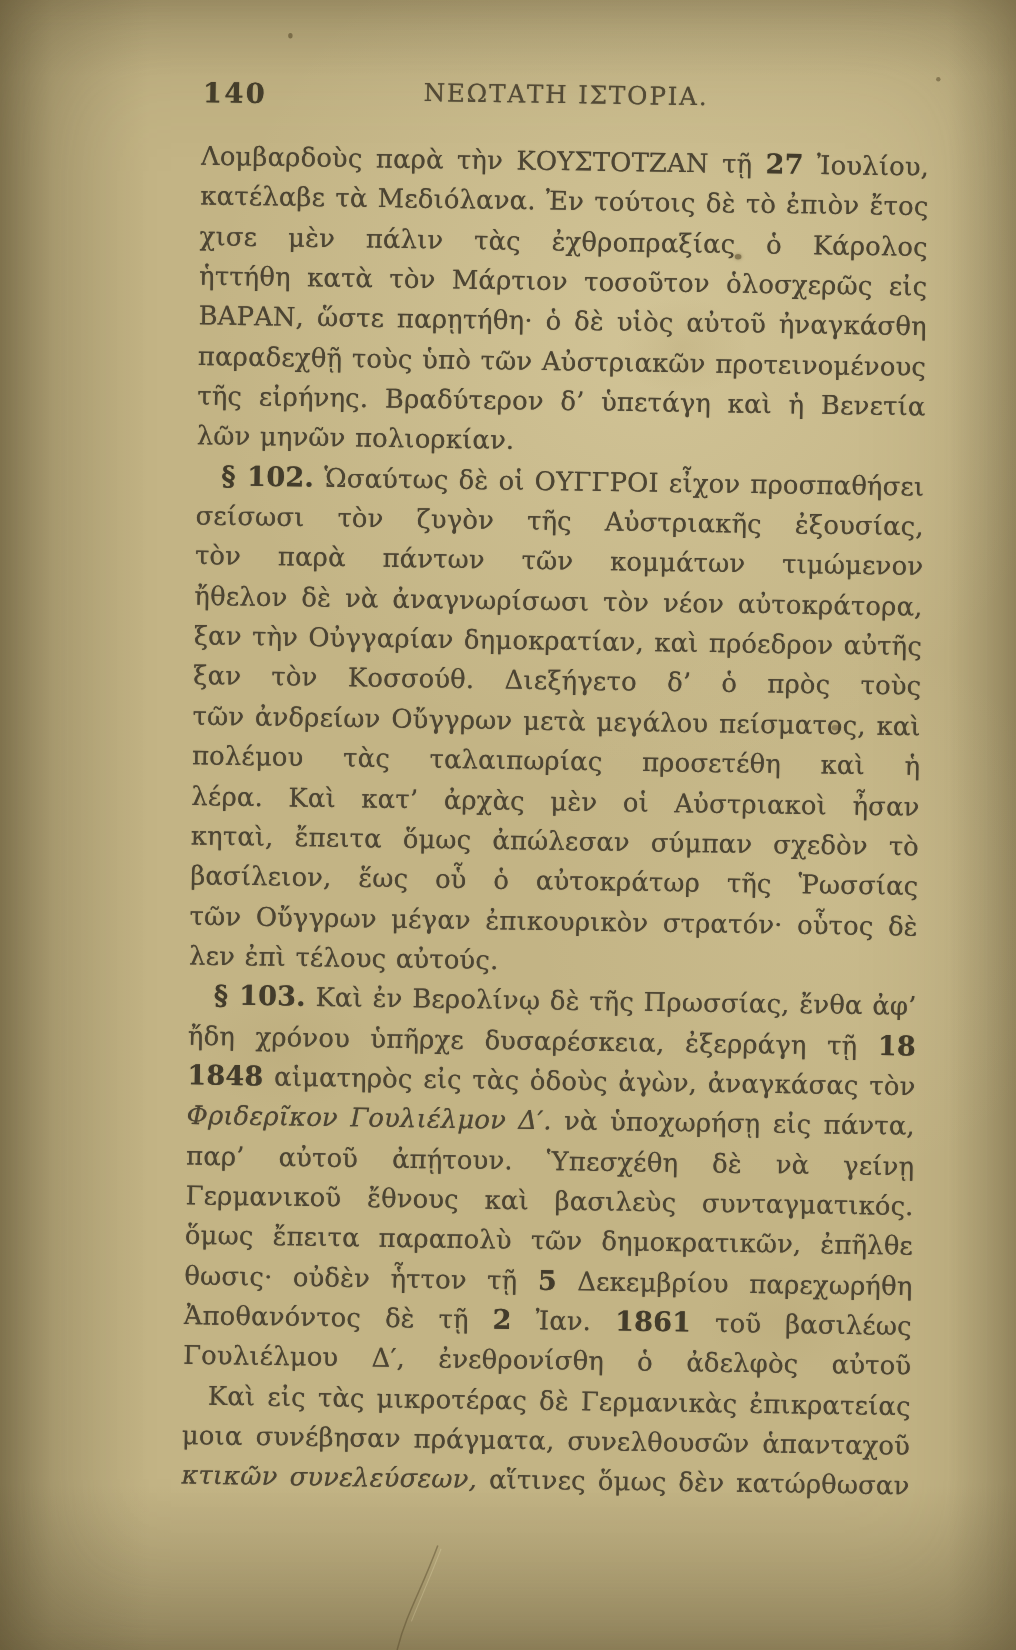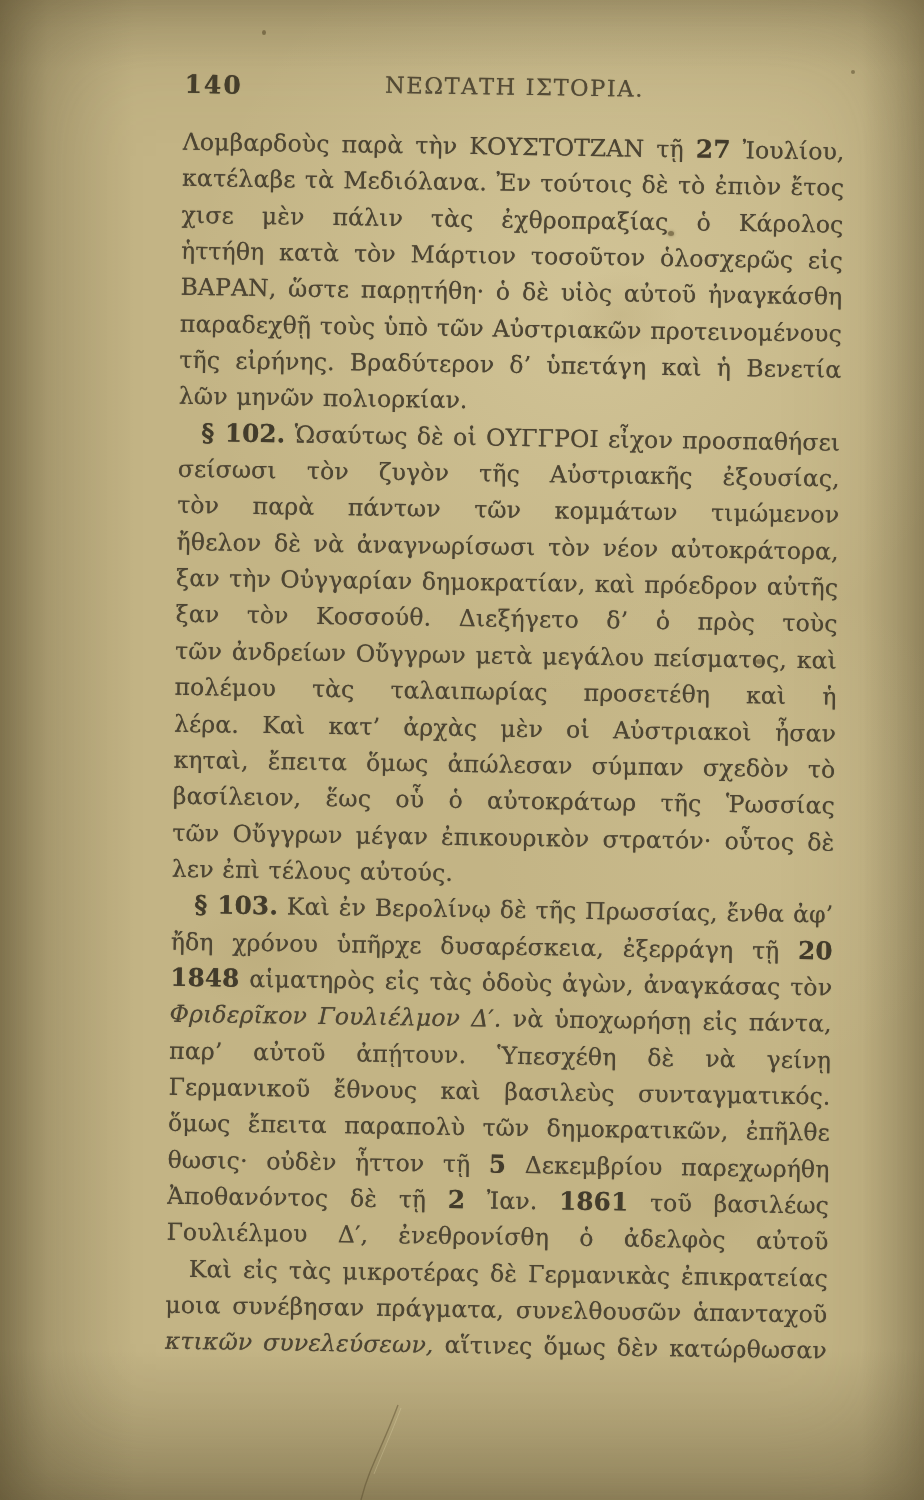--- a/index.html
+++ b/index.html
@@ -104,21 +104,21 @@
           <div class="line"><span>τῶν ἀνδρείων Οὔγγρων μετὰ μεγάλου πείσματος, καὶ εἰς τοῦ</span></div>
           <div class="line"><span>πολέμου τὰς ταλαιπωρίας προσετέθη καὶ ἡ τρομακτικὴ χο-</span></div>
           <div class="line"><span>λέρα. Καὶ κατ’ ἀρχὰς μὲν οἱ Αὐστριακοὶ ἦσαν ἁπανταχοῦ νι-</span></div>
           <div class="line"><span>κηταὶ, ἔπειτα ὅμως ἀπώλεσαν σύμπαν σχεδὸν τὸ Οὐγγρικὸν</span></div>
           <div class="line"><span>βασίλειον, ἕως οὗ ὁ αὐτοκράτωρ τῆς Ῥωσσίας ἔπεμψε κατὰ</span></div>
           <div class="line"><span>τῶν Οὔγγρων μέγαν ἐπικουρικὸν στρατόν· οὗτος δὲ κατέβα-</span></div>
           <div class="line end"><span>λεν ἐπὶ τέλους αὐτούς.</span></div>
         </div>
         <div class="para indent">
           <div class="line"><span class="bd">§ 103.</span><span> Καὶ ἐν Βερολίνῳ δὲ τῆς Πρωσσίας, ἔνθα ἀφ’ ἱκανοῦ</span></div>
-          <div class="line"><span>ἤδη χρόνου ὑπῆρχε δυσαρέσκεια, ἐξερράγη τῇ </span><span class="bd">20</span><span> Μαρτίου</span></div>
+          <div class="line"><span>ἤδη χρόνου ὑπῆρχε δυσαρέσκεια, ἐξερράγη τῇ </span><span class="bd">18</span><span> Μαρτίου</span></div>
           <div class="line"><span class="bd">1848</span><span> αἱματηρὸς εἰς τὰς ὁδοὺς ἀγὼν, ἀναγκάσας τὸν βασιλέα</span></div>
           <div class="line"><span class="it">Φριδερῖκον Γουλιέλμον Δ′.</span><span> νὰ ὑποχωρήσῃ εἰς πάντα, ὅσα</span></div>
           <div class="line"><span>παρ’ αὐτοῦ ἀπῄτουν. Ὑπεσχέθη δὲ νὰ γείνῃ κορυφαῖος τοῦ</span></div>
           <div class="line"><span>Γερμανικοῦ ἔθνους καὶ βασιλεὺς συνταγματικός. Προβάντων</span></div>
           <div class="line"><span>ὅμως ἔπειτα παραπολὺ τῶν δημοκρατικῶν, ἐπῆλθε παλινόρ-</span></div>
           <div class="line"><span>θωσις· οὐδὲν ἧττον τῇ </span><span class="bd">5</span><span> Δεκεμβρίου παρεχωρήθη σύνταγμα.</span></div>
           <div class="line"><span>Ἀποθανόντος δὲ τῇ </span><span class="bd">2</span><span> Ἰαν. </span><span class="bd">1861</span><span> τοῦ βασιλέως Φριδερίκου</span></div>
           <div class="line"><span>Γουλιέλμου Δ′, ἐνεθρονίσθη ὁ ἀδελφὸς αὐτοῦ ΓΟΥΛΙΕΛΜΟΣ Α′.</span></div>
         </div>
         <div class="para indent">

